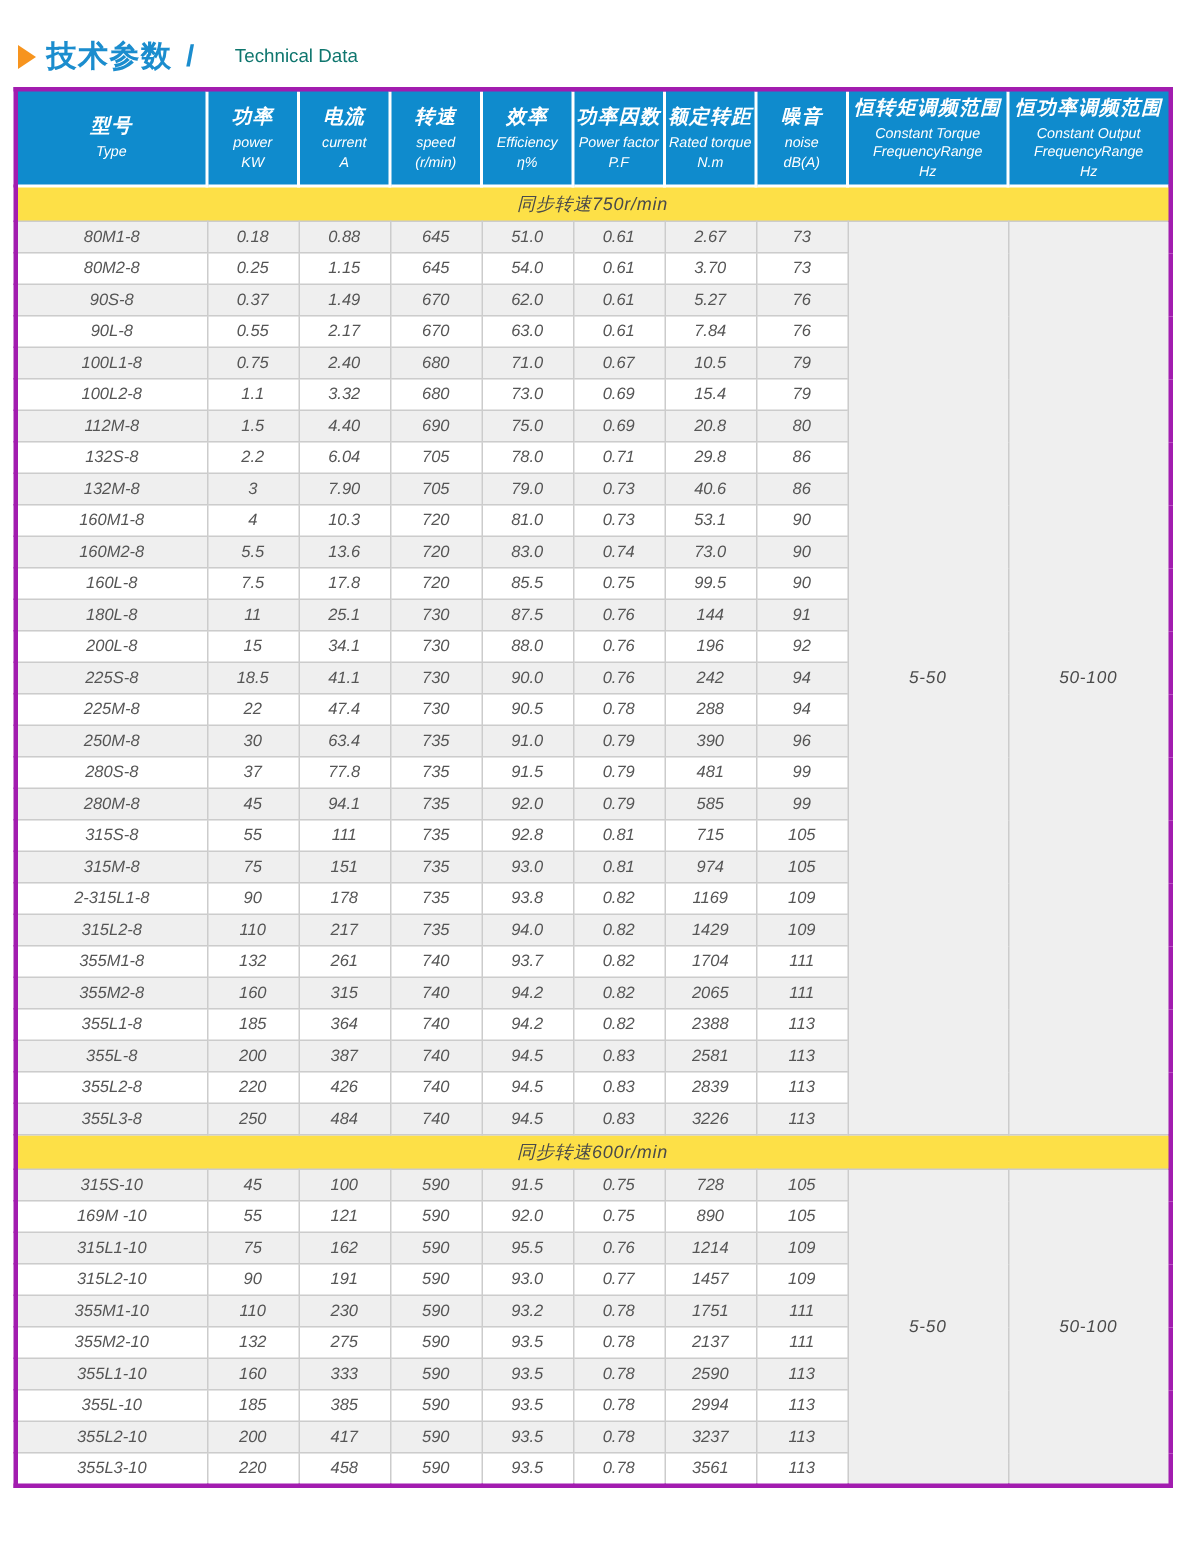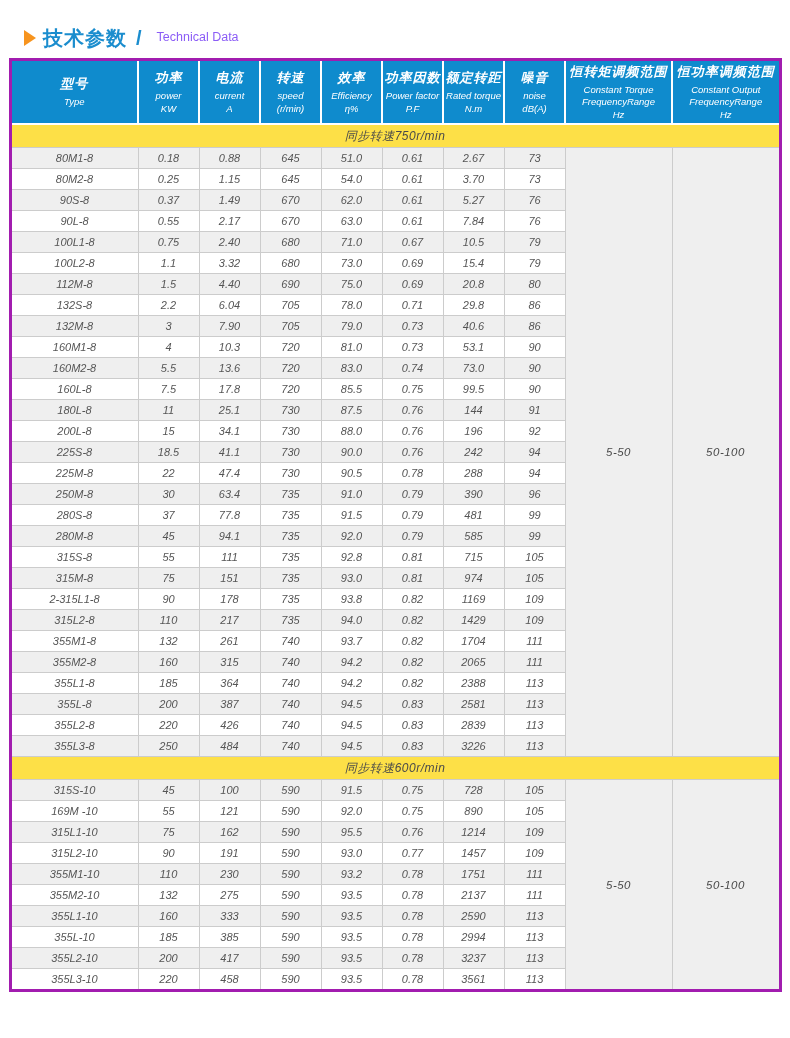--- a/index.html
+++ b/index.html
@@ -14,21 +14,21 @@
     height: 1038px;
     background: #ffffff;
     box-sizing: border-box;
     overflow: hidden;
   }
   
   .titlebar {
     display: flex;
     align-items: flex-end;
     justify-content: space-between;
-    padding: 28px 14px 10px 24px;
+    padding: 28px 14px 10px 12px;
     box-sizing: border-box;
   }
   .title-left {
     display: flex;
     align-items: center;
     gap: 7px;
   }
   .tri {
     width: 0; height: 0;
     border-left: 12px solid #f7941e;
@@ -45,22 +45,22 @@
   }
   .title-slash {
     font-size: 20px;
     font-weight: bold;
     color: #1b8dce;
     line-height: 1;
     margin-left: 2px;
   }
   .title-en {
     font-size: 12.5px;
-    color: #8b5cf6;
-    margin-left: 8px;
+    color: #0f766e;
+    margin-left: 20px;
     line-height: 1;
     padding-bottom: 1px;
   }
   .spec-text {
     font-size: 13.5px;
     font-weight: bold;
     color: #58595b;
     line-height: 1;
     padding-bottom: 2px;
     white-space: pre;

